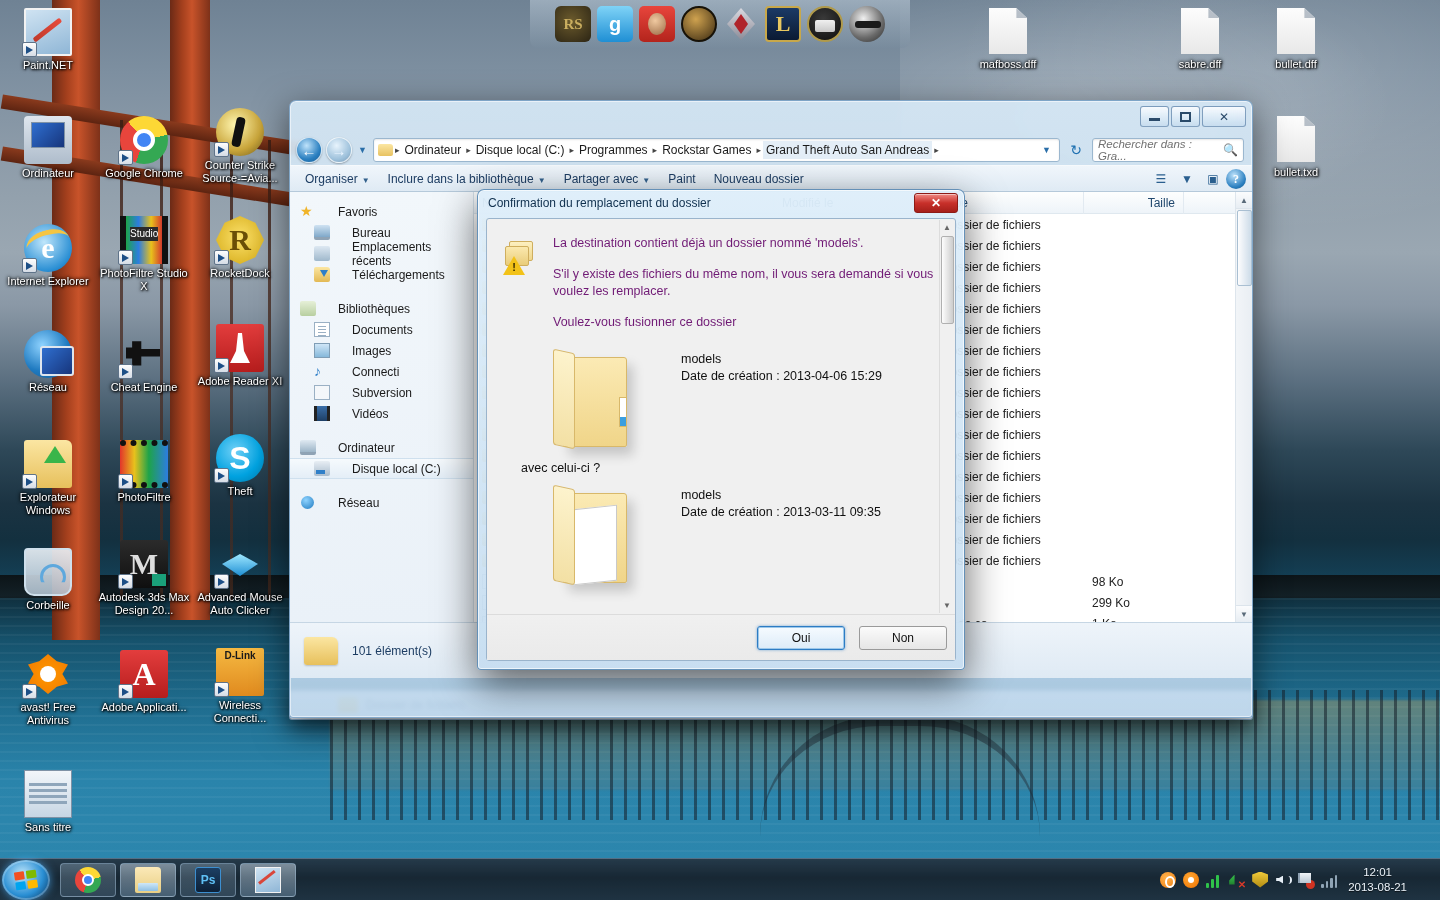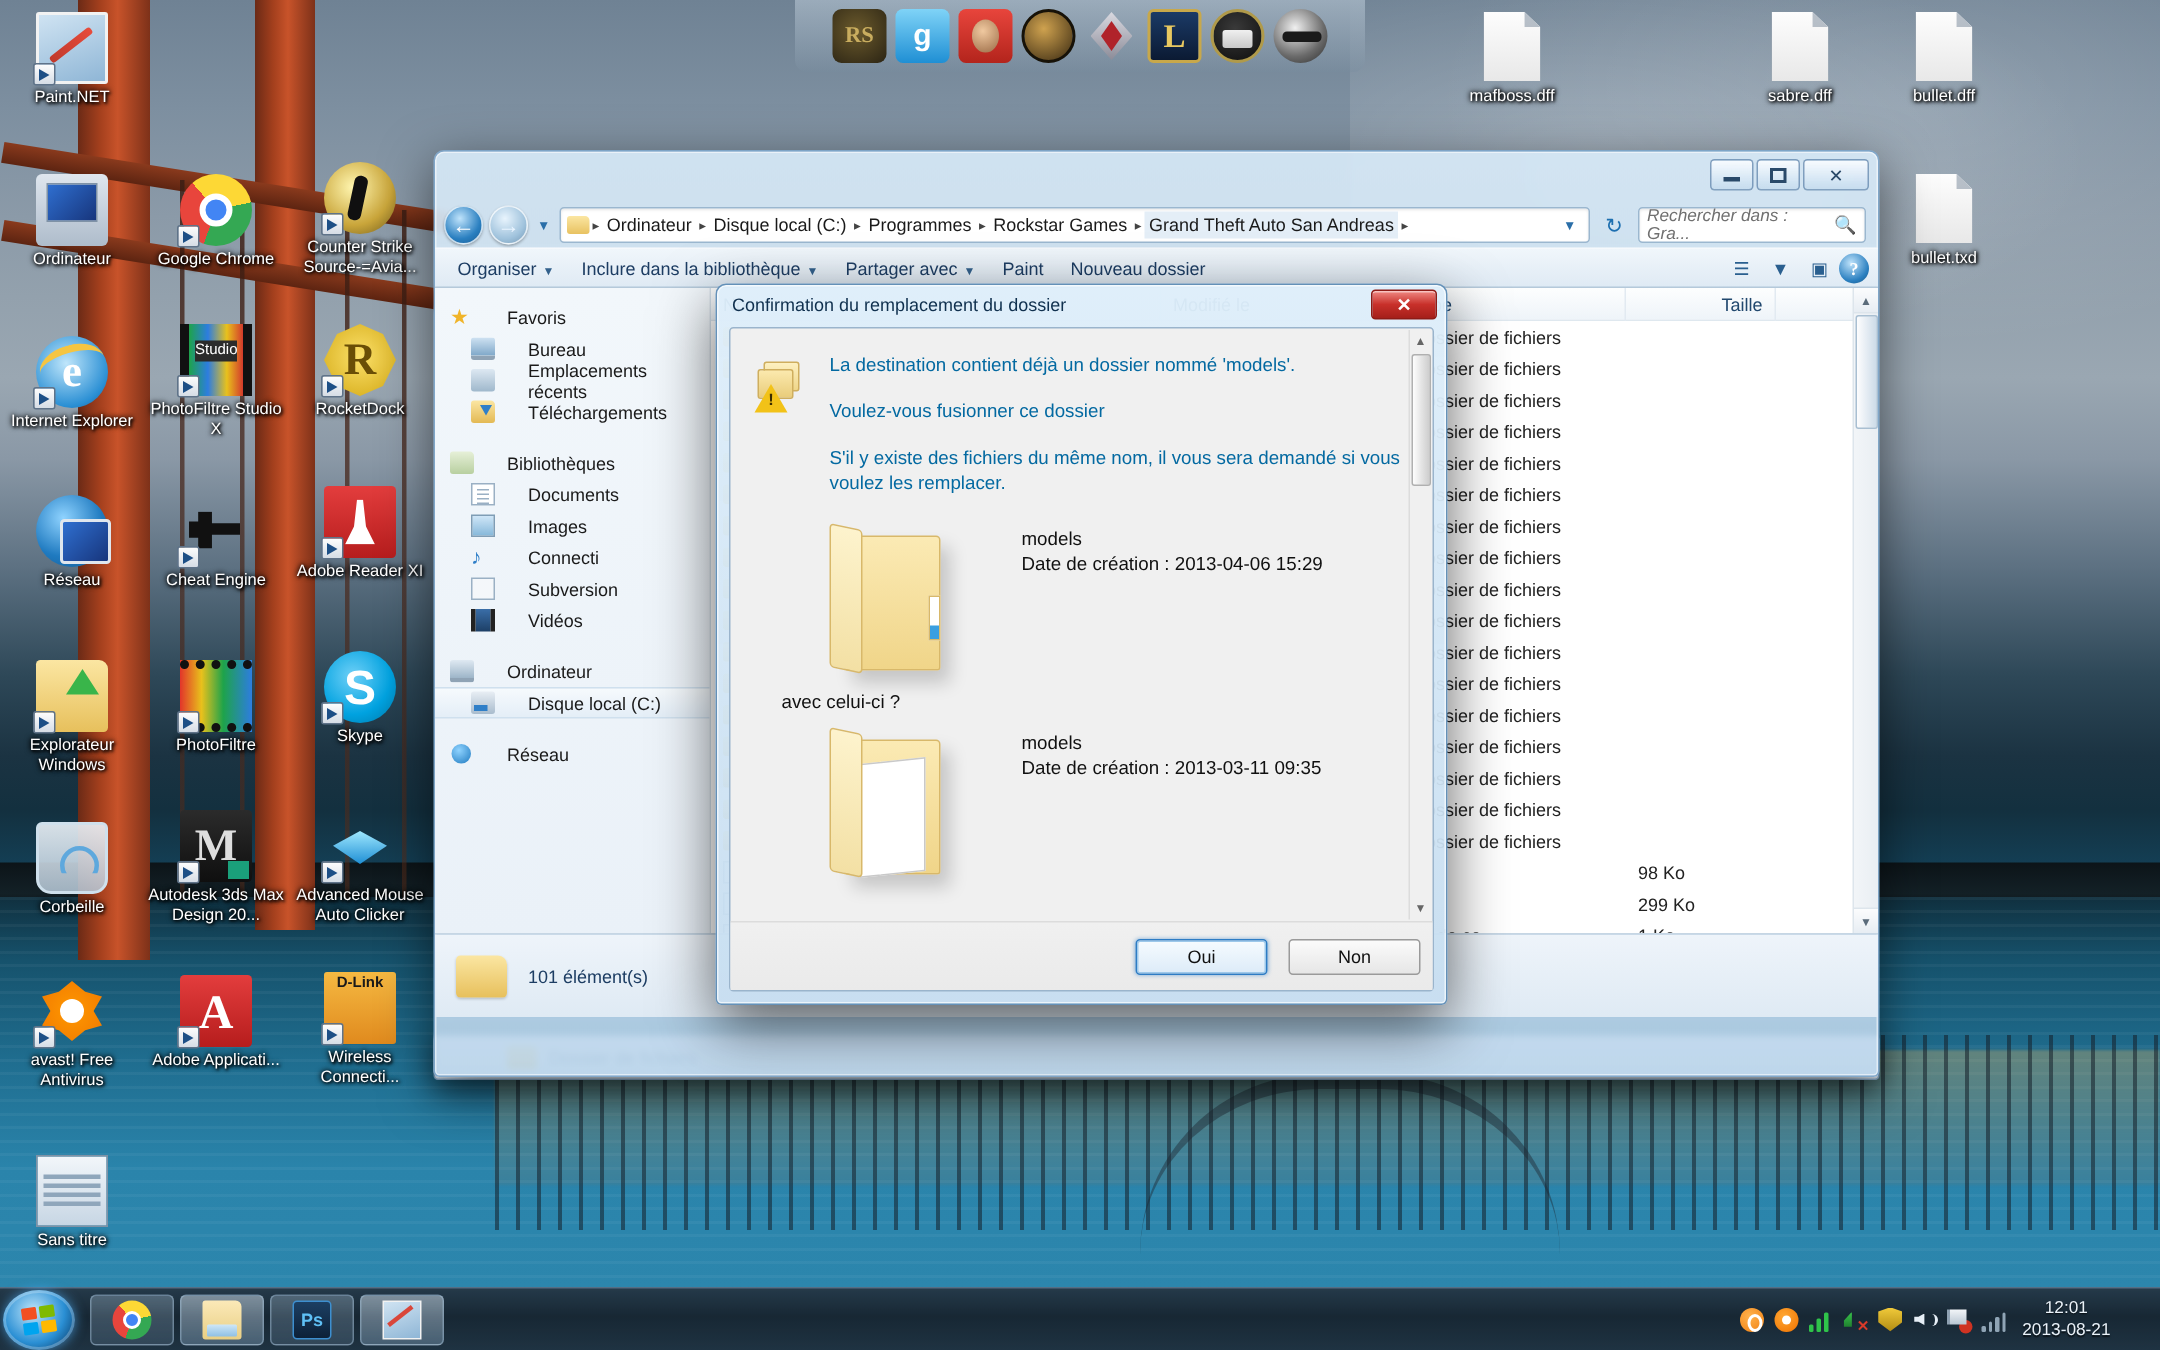--- a/index.html
+++ b/index.html
@@ -366,21 +366,21 @@
   .dlg-content { flex:1; position:relative; padding:16px 18px 0 18px; overflow:hidden; }
   .warn-icon { position:absolute; left:16px; top:22px; width:34px; height:34px; }
   .warn-icon .f1{position:absolute;left:6px;top:0;width:24px;height:20px;
     background:linear-gradient(180deg,#fdf0c0,#efd68a);border:1px solid #cfae5e;border-radius:2px;}
   .warn-icon .f2{position:absolute;left:2px;top:5px;width:24px;height:20px;
     background:linear-gradient(180deg,#fbe9ae,#e9cc7a);border:1px solid #cfae5e;border-radius:2px;}
   .warn-icon .tri{position:absolute;left:0;bottom:0;width:0;height:0;
     border-bottom:19px solid #f2c218;border-left:11px solid transparent;border-right:11px solid transparent;}
   .warn-icon .tri::after{content:'!';position:absolute;left:-3px;top:6px;width:6px;
     color:#3a2c00;font:700 11px/1 "Liberation Sans",sans-serif;text-align:center;}
-  .dlg-text { margin-left:48px; font-size:12.5px; color:#0369a1; line-height:17px; }
+  .dlg-text { margin-left:48px; font-size:12.5px; color:#701a75; line-height:17px; }
   .dlg-text p { margin-bottom:14px; }
 
   .folder-block { display:flex; align-items:flex-start; margin-top:6px; }
   .folder-big { width:100px; height:110px; position:relative; margin-left:42px; flex:none; }
   .folder-big .back {
     position:absolute; left:16px; top:12px; width:64px; height:90px;
     background:linear-gradient(180deg,#fbeab4,#f0d589); border:1px solid #d8b86a;
     border-radius:3px 3px 2px 2px;
     box-shadow: 6px 8px 12px rgba(0,0,0,.18);
   }
@@ -628,21 +628,21 @@
       <div class="ic-acrobat" style="position:absolute;inset:0;"></div>
       <span class="shortcut-arrow"></span>
     </div>
   <span class="lbl">Adobe Reader XI</span>
 </div>
 <div class="desk-icon" style="left:194px;top:434px;">
   <div class="gfx">
       <div class="ic-skype" style="position:absolute;inset:0;"></div>
       <span class="shortcut-arrow"></span>
     </div>
-  <span class="lbl">Skype</span>
+  <span class="lbl">Theft</span>
 </div>
 <div class="desk-icon" style="left:194px;top:540px;">
   <div class="gfx">
       <div class="ic-clicker" style="position:absolute;inset:0;"></div>
       <span class="shortcut-arrow"></span>
     </div>
   <span class="lbl">Advanced Mouse Auto Clicker</span>
 </div>
 <div class="desk-icon" style="left:194px;top:648px;">
   <div class="gfx">
@@ -993,22 +993,22 @@
 
   <div class="dlg-body">
     <div class="dlg-content">
       <div class="warn-icon">
         <span class="f1"></span>
           <span class="f2"></span>
           <span class="tri"></span>
       </div>
       <div class="dlg-text">
         <p>La destination contient déjà un dossier nommé 'models'.</p>
+        <p>S'il y existe des fichiers du même nom, il vous sera demandé si vous voulez les remplacer.</p>
         <p>Voulez-vous fusionner ce dossier</p>
-        <p>S'il y existe des fichiers du même nom, il vous sera demandé si vous voulez les remplacer.</p>
       </div>
 
       <div class="folder-block">
         <div class="folder-big">
           <span class="back"></span>
             <span class="tabmark"></span>
             <span class="flap"></span>
         </div>
         <div class="folder-meta">
           <div>models</div>

